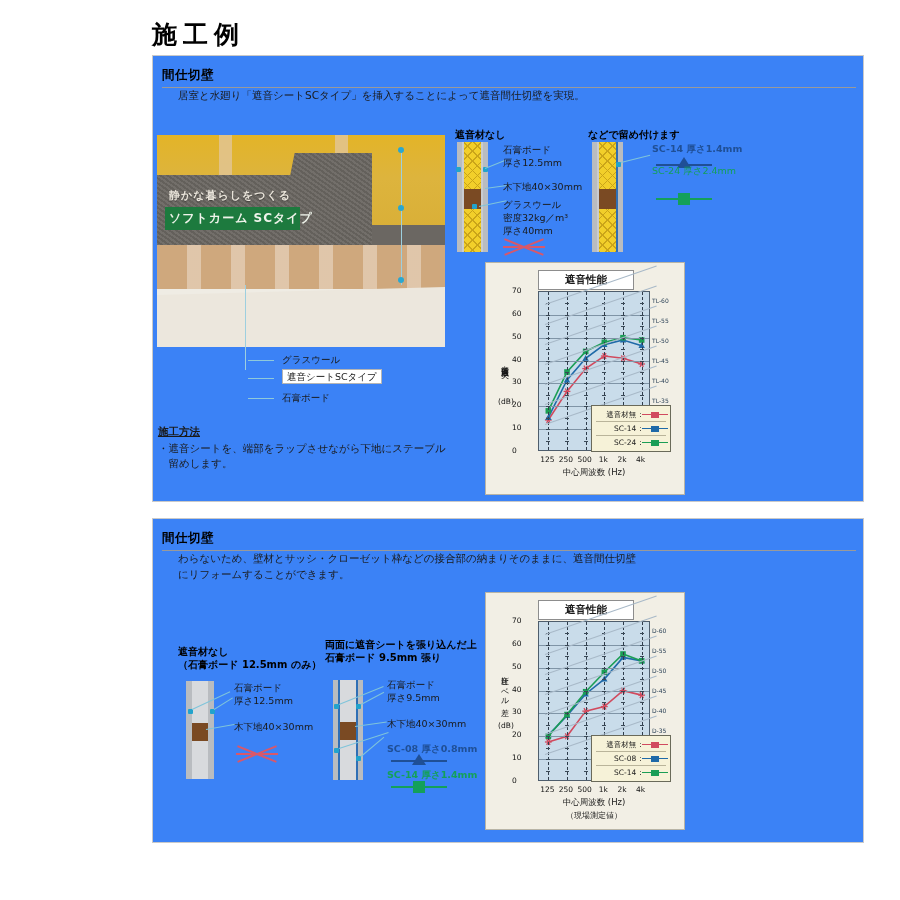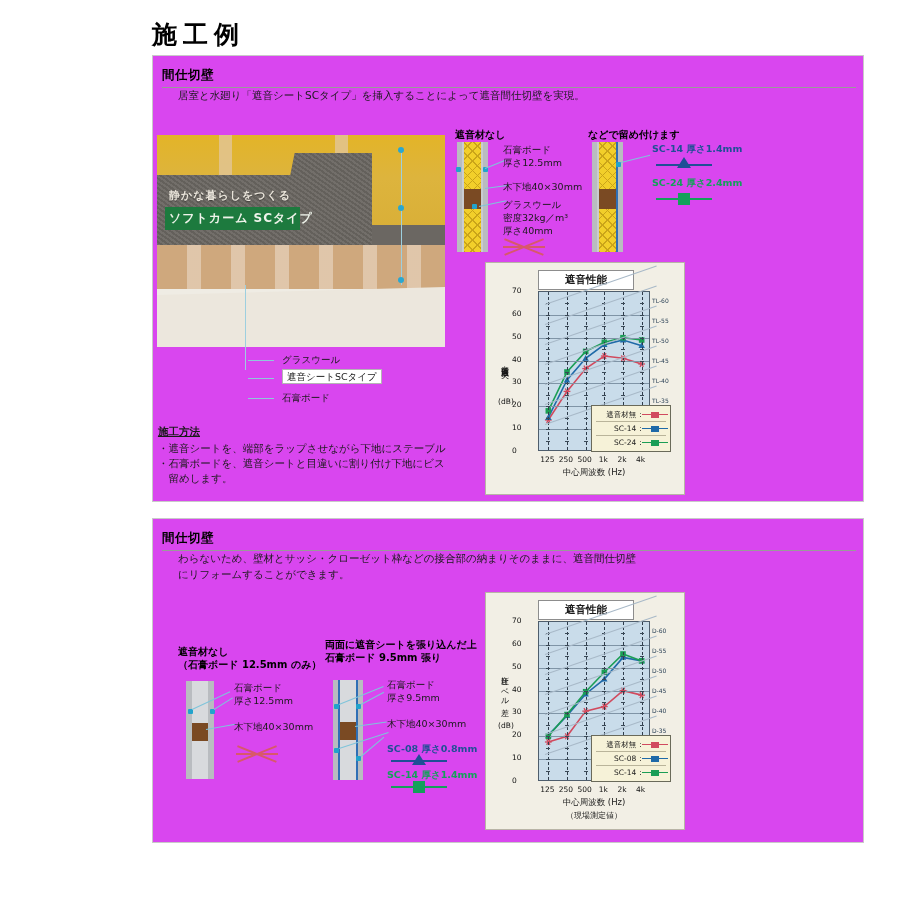--- a/index.html
+++ b/index.html
@@ -16,21 +16,21 @@
   
   .page-title {
     position: absolute; left: 152px; top: 18px;
     font-size: 25px; font-weight: bold; letter-spacing: 6px;
     color: #000;
   }
 
   
   .section {
     position: absolute; left: 152px; width: 712px;
-    border: 1px solid #c9c9c9; background: #d946ef;
+    border: 1px solid #c9c9c9; background: #3b82f6;
   }
   #section-1 { top: 55px; height: 447px; }
   #section-2 { top: 518px; height: 325px; }
 
   .sec-head {
     position: absolute; left: 9px; top: 8px; width: 694px;
     border-bottom: 1px solid #9a9a9a; padding-bottom: 3px;
   }
   .sec-head .label {
     font-size: 12.5px; font-weight: bold; color: #000; letter-spacing: .5px;
@@ -264,21 +264,20 @@
     </div>
     <div class="callout-dash" style="top:48px"></div>
     <div class="callout-row" style="top:42px">
       <span>石膏ボード</span>
     </div>
   </div>
 
   <div class="method">
     <div class="method-title">施工方法</div>
     <div class="method-line">・遮音シートを、端部をラップさせながら下地にステーブル</div>
-    <div class="method-line">・石膏ボードを、遮音シートと目違いに割り付け下地にビス</div>
     <div class="method-line">　留めします。</div>
   </div>
 
   <div class="wallbox" style="left:455px;top:128px;width:125px;height:125px">
     <div class="wall-title" style="left:0;top:0">遮音材なし</div>
     <div class="wall" style="left:2px;top:14px;width:32px;height:110px">
       <div class="layer gyp" style="left:0px;top:0;width:5px;height:110px"></div>
       <div class="layer gyp-in" style="left:5px;top:0;width:2px;height:110px"></div>
       <div class="layer wool" style="left:7px;top:0;width:17px;height:110px"></div>
       <div class="layer stud" style="left:7px;top:47px;width:17px;height:20px"></div>
@@ -318,21 +317,21 @@
     </div>
     <div class="lead-dot" style="left:28px;top:34px"></div>
     <div class="lead" style="left:33px;top:34px;width:30px;transform:rotate(-14deg)"></div>
 
     <div class="lbl" style="left:64px;top:14px;color:#1f4f96;font-weight:bold">SC-14 厚さ1.4mm</div>
     <div>
       <div class="marker-line" style="left:68px;top:36px;background:#1f4f96"></div>
       <div class="marker-tri" style="left:89px;top:29px"></div>
     </div>
 
-    <div class="lbl" style="left:64px;top:48px;color:#14a05a;font-weight:bold">SC-24 厚さ2.4mm</div>
+    <div class="lbl" style="left:64px;top:36px;color:#14a05a;font-weight:normal">SC-24 厚さ2.4mm</div>
     <div>
       <div class="marker-line" style="left:68px;top:70px;background:#14a05a"></div>
       <div class="marker-sq" style="left:90px;top:65px"></div>
     </div>
   </div>
 
   <div class="chart-panel" style="left:485px;top:262px;width:200px;height:233px">
 
     <div class="chart-title" style="left:52px;top:7px;width:96px">遮音性能</div>
 

